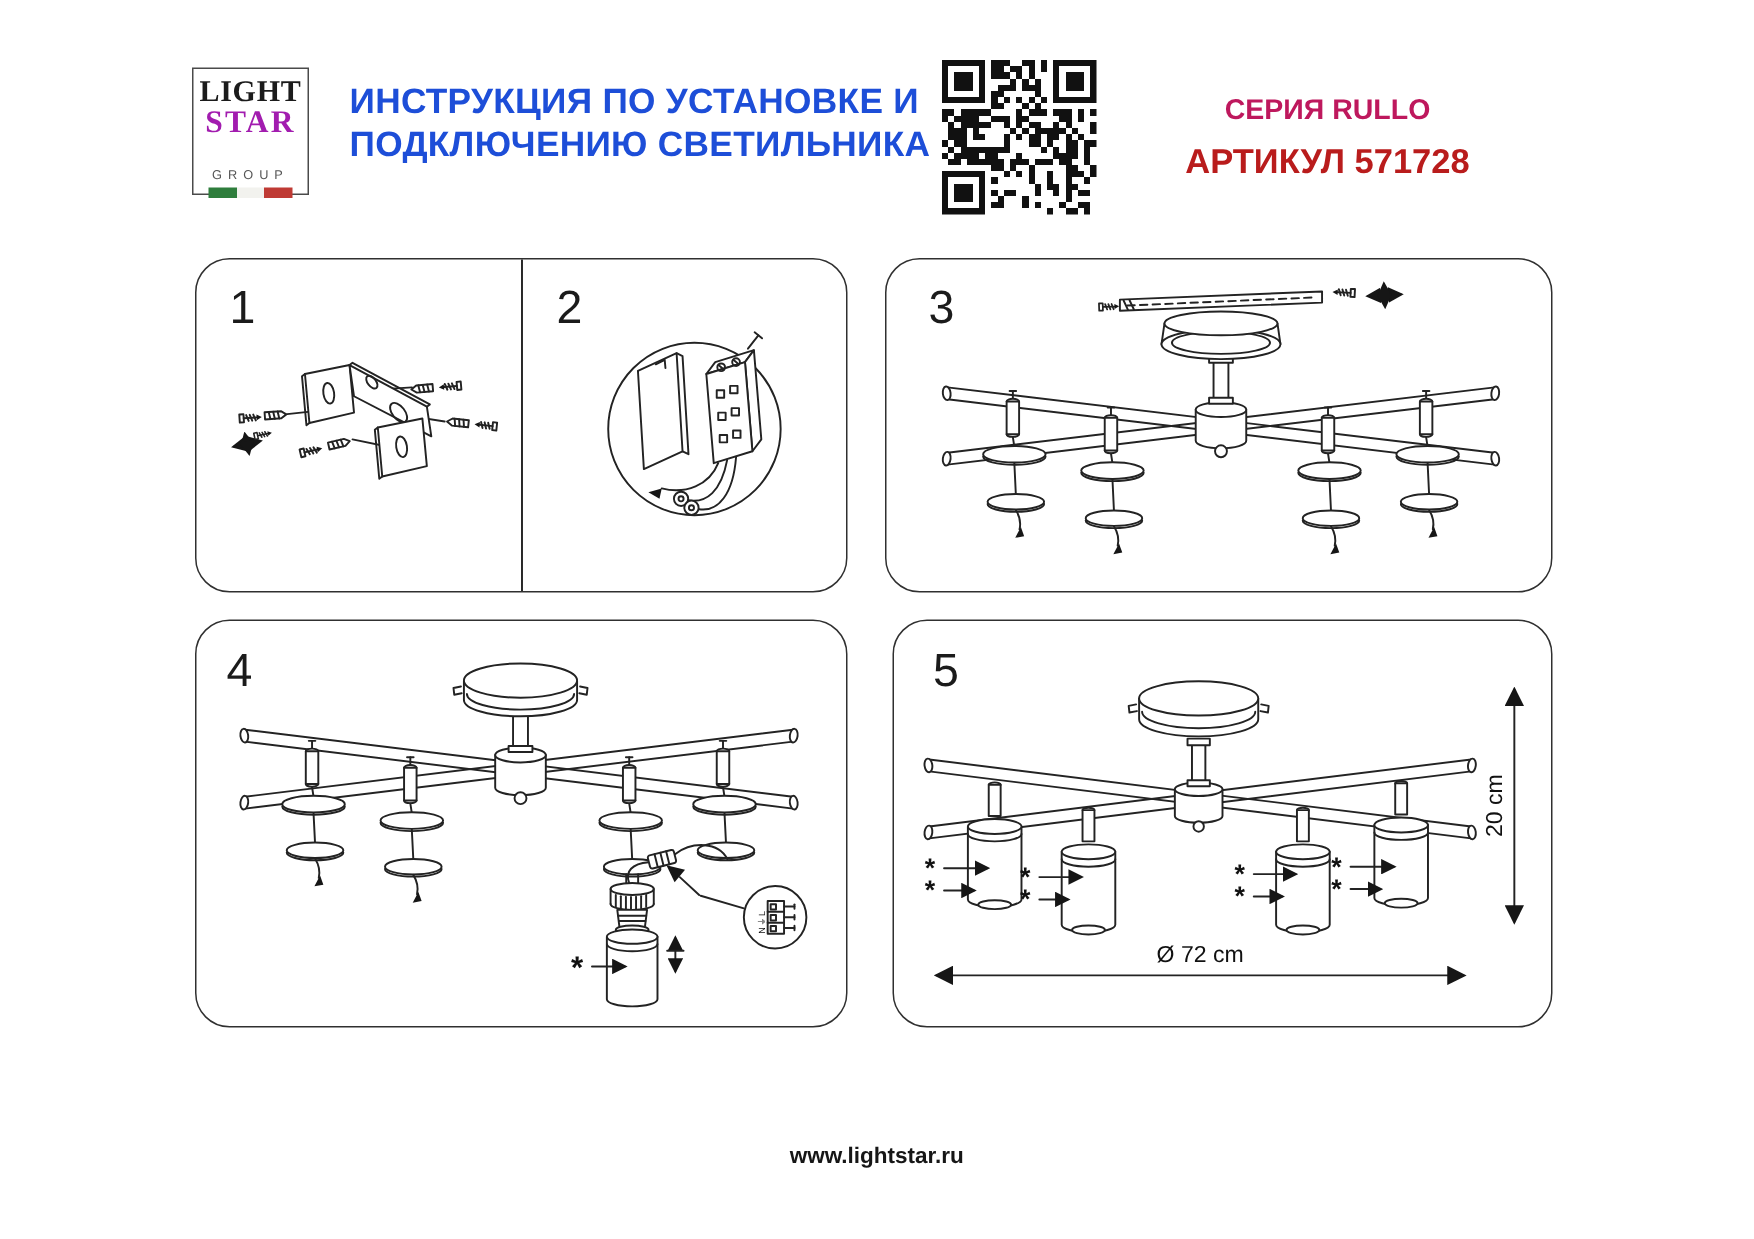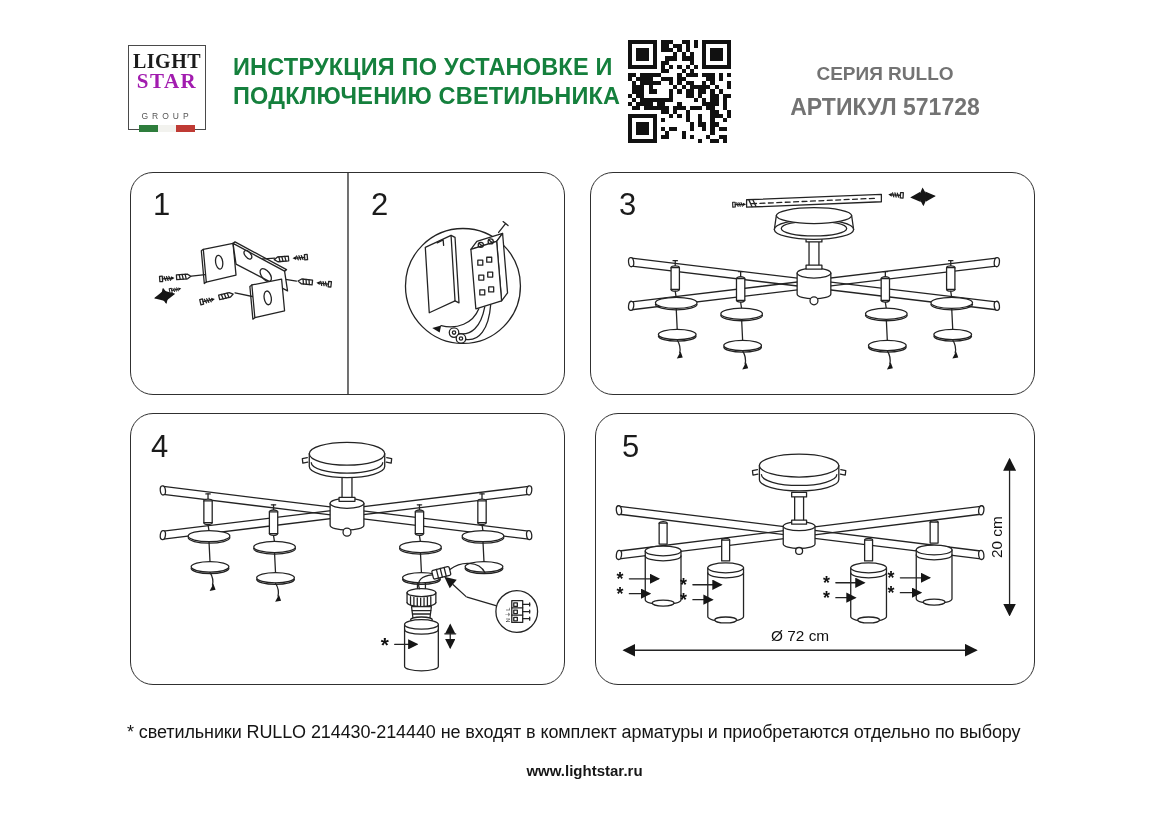--- a/index.html
+++ b/index.html
@@ -12,25 +12,25 @@
             padding-top:6px;background:#fff;}
   .logo-light{font-family:"Liberation Serif",serif;font-weight:700;font-size:20px;
               line-height:19px;letter-spacing:.5px;color:#1b1b1b;}
   .logo-star{font-family:"Liberation Serif",serif;font-weight:700;font-size:21px;
              line-height:20px;letter-spacing:1.5px;color:#a21caf;}
   .logo-group{font-size:8.5px;letter-spacing:4px;color:#555;margin-top:20px;}
   .flag{width:56px;height:7px;margin:4px auto 0;display:flex;}
   .flag span{flex:1;}
 
   .title{position:absolute;left:233px;top:53px;font-size:23.5px;font-weight:700;
-         line-height:28.5px;letter-spacing:.2px;color:#15803d;margin:0;}
+         line-height:28.5px;letter-spacing:.2px;color:#1d4ed8;margin:0;}
   #qr{position:absolute;left:628px;top:40px;width:103px;height:103px;}
   .series-block{position:absolute;left:770px;top:63px;width:230px;text-align:center;}
-  .series{font-size:19px;font-weight:700;color:#737373;}
-  .article{font-size:23px;font-weight:700;color:#737373;margin-top:9px;}
+  .series{font-size:19px;font-weight:700;color:#be185d;}
+  .article{font-size:23px;font-weight:700;color:#b91c1c;margin-top:9px;}
 
   
   .panel{position:absolute;border:1.6px solid #303030;border-radius:23px;background:#fff;box-sizing:border-box;}
   #panelA{left:130px;top:172px;width:435px;height:223px;}
   #panelB{left:590px;top:172px;width:445px;height:223px;}
   #panelC{left:130px;top:413px;width:435px;height:272px;}
   #panelD{left:595px;top:413px;width:440px;height:272px;}
   .step-num{position:absolute;font-size:31px;font-weight:400;color:#1b1b1b;}
   svg.diag{position:absolute;left:0;top:0;width:100%;height:100%;}
 
@@ -794,15 +794,14 @@
         <line x1="28" y1="238" x2="382" y2="238" marker-start="url(#pDdim)" marker-end="url(#pDdim)"></line>
         <text x="205" y="229" font-size="15.5" text-anchor="middle">Ø 72 cm</text>
       </g>
       <g>
         <line x1="416" y1="46" x2="416" y2="202" marker-start="url(#pDdim)" marker-end="url(#pDdim)"></line>
         <text x="408" y="124" font-size="15.5" text-anchor="middle" transform="rotate(-90 408 124)">20 cm</text>
       </g>
     </svg>
   </section>
 
-  <p class="footnote">* светильники RULLO 214430-214440 не входят в комплект арматуры и приобретаются отдельно по выбору</p>
   <div class="site">www.lightstar.ru</div>
 </div>
 
 </body></html>

